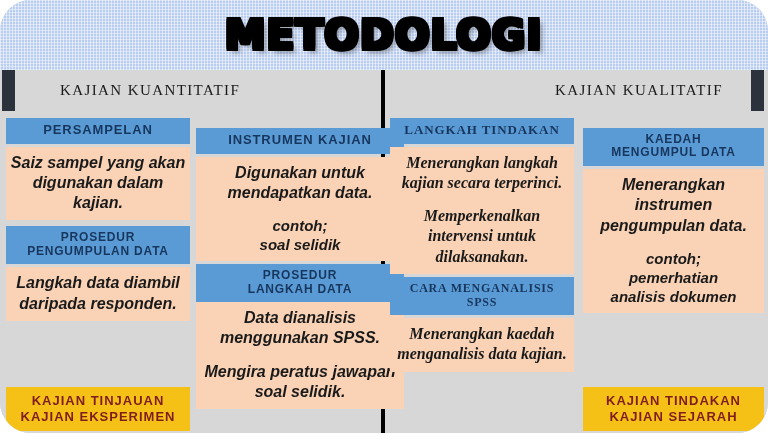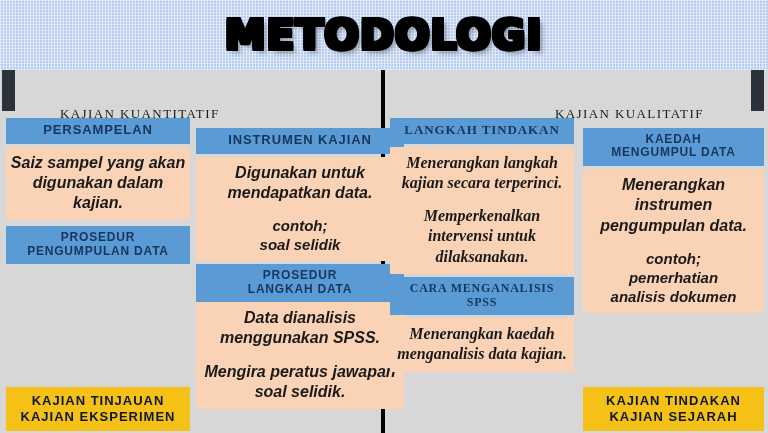--- a/index.html
+++ b/index.html
@@ -9,20 +9,21 @@
     background:#ffffff;
     font-family:"Liberation Sans", sans-serif;
     overflow:hidden;
   }
 
   #slide {
     position:relative;
     width:768px; height:433px;
     background:#d7d7d7;
     overflow:hidden;
+    border-radius:31px;
   }
 
   
   .banner {
     position:absolute; left:0; top:0;
     width:768px; height:70px;
     background-color:#b9cdf0;
     background-image:
       repeating-linear-gradient(90deg,
         rgba(255,255,255,0.55) 0px, rgba(255,255,255,0.55) 1px,
@@ -68,25 +69,24 @@
     position:absolute;
     left:381px; top:0;
     width:4px; height:363px;
     background:#000000;
   }
 
   
   .section-title {
     position:absolute; top:12px;
     font-family:"Liberation Serif", serif;
-    font-size:13px;
+    font-size:15px;
     letter-spacing:1.4px;
     color:#1a1a1a;
     white-space:nowrap;
-    margin-top:24px;
   }
   .section-title.quant { left:60px; }
   .section-title.qual  { left:555px; }
 
   
   .col { position:absolute; }
   .col-1 { left:6px;   top:48px;  width:184px; }
   .col-2 { left:196px; top:58px;  width:208px; }
   .col-3 { left:390px; top:48px;  width:184px;font-family:Liberation Serif, serif; }
   .col-4 { left:583px; top:58px;  width:181px; }
@@ -116,21 +116,21 @@
   }
   .body-box.sm    { font-size:15px; }
 
   .spacer-3 { height:3px; }
   .spacer-6 { height:6px; }
 
   
   .footer-yellow {
     position:absolute;
     background:#f5c116;
-    color:#0f172a;
+    color:#7f1d1d;
     font-weight:bold;
     font-size:13px;
     letter-spacing:1px;
     text-align:center;
     padding:6px 3px 7px;
     line-height:1.2;
   }
   .footer-yellow.left  { left:6px;   top:317px; width:184px; }
   .footer-yellow.right { left:583px; top:317px; width:181px; }
 </style>
@@ -155,20 +155,21 @@
     <div class="col col-1">
       <div class="hdr">PERSAMPELAN</div>
       <div class="spacer-3"></div>
       <div class="body-box">Saiz sampel yang akan digunakan dalam kajian.</div>
       <div class="spacer-6"></div>
       <div class="hdr small">
         <div>PROSEDUR</div>
         <div>PENGUMPULAN DATA</div>
       </div>
       <div class="spacer-3"></div>
+      <div class="body-box">Langkah data diambil daripada responden.</div>
     </div>
 
     <div class="footer-yellow left">
       <div>KAJIAN TINJAUAN</div>
       <div>KAJIAN EKSPERIMEN</div>
     </div>
 
     <div class="col col-2">
       <div class="hdr">INSTRUMEN KAJIAN</div>
       <div class="spacer-3"></div>

